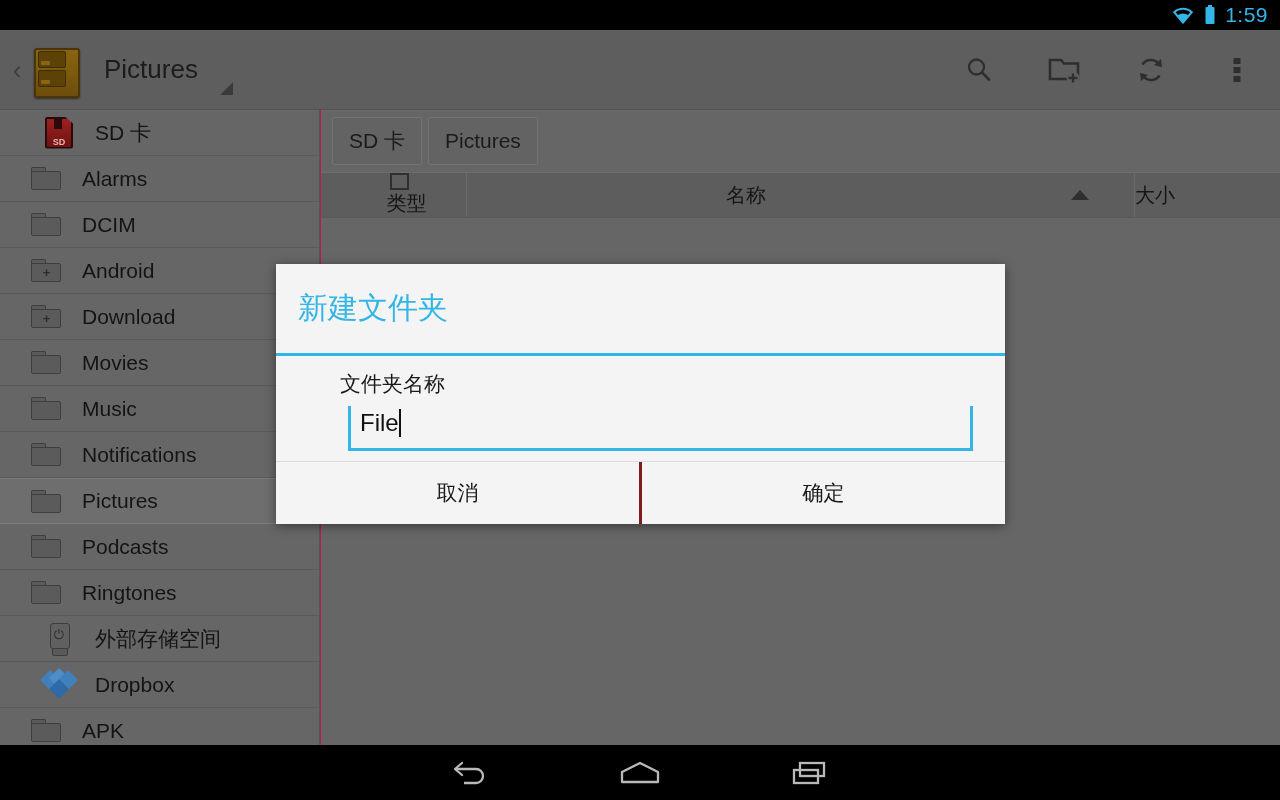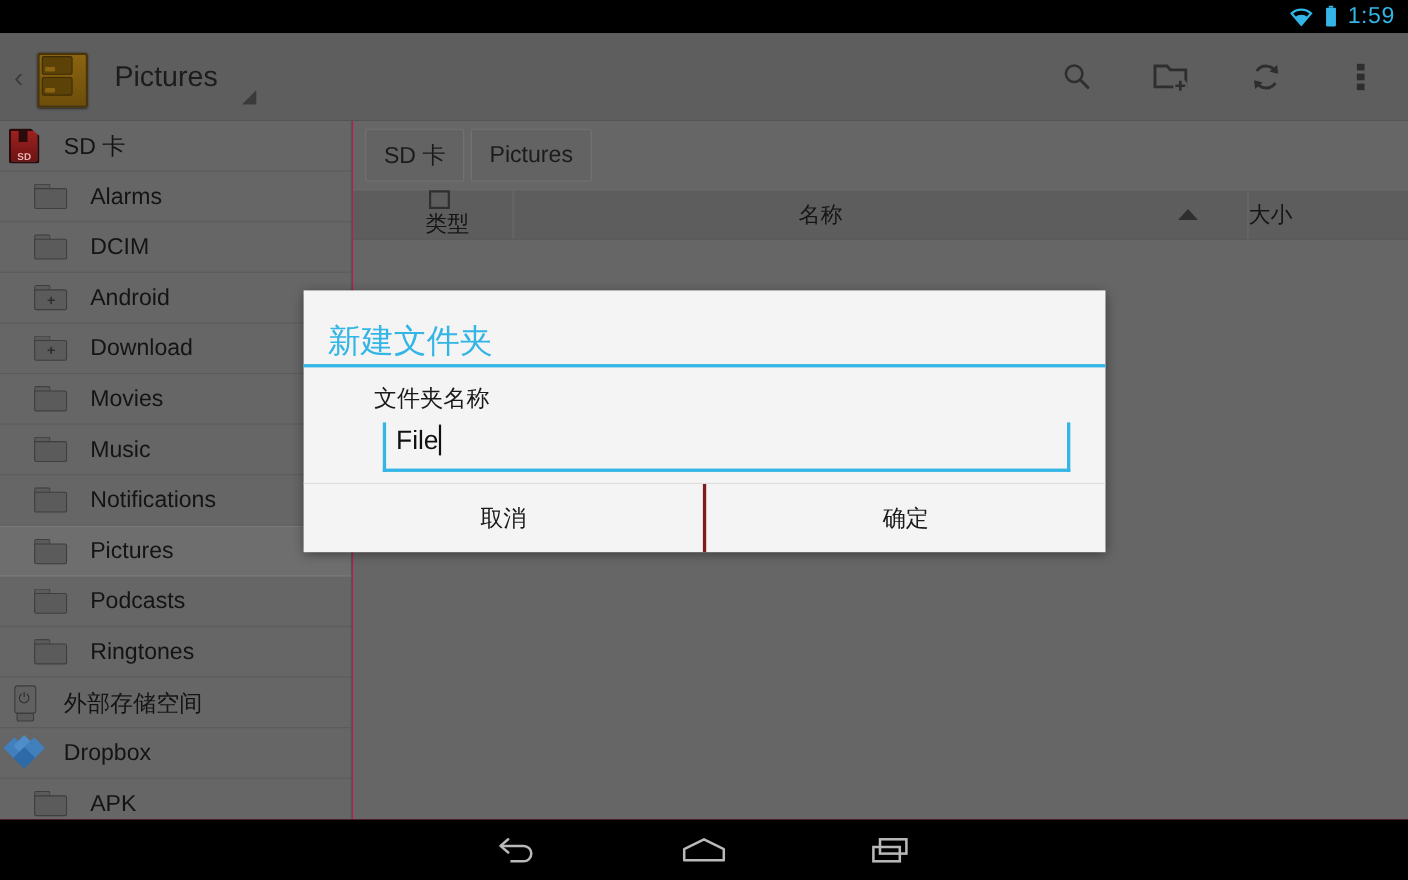--- a/index.html
+++ b/index.html
@@ -133,20 +133,21 @@
   .side-row.root { height: 46px; }
   .side-row.selected {
     background: #6e6e6e;
     border-top: 1px solid #7a7a7a;
     border-bottom: 1px solid #7a7a7a;
   }
   .side-icon {
     width: 44px;
     display: flex; align-items: center; justify-content: center;
     flex: 0 0 44px;
+    margin-left: 37px;
   }
   .side-icon.indented { margin-left: 24px; }
   .side-label {
     font-size: 21px;
     color: #141414;
     margin-left: 14px;
     white-space: nowrap;
   }
   
   .folder {
@@ -298,22 +299,22 @@
   
   #dialog {
     position: absolute;
     left: 276px; top: 264px;
     width: 729px;
     background: #f4f4f4;
     box-shadow: 0 2px 10px rgba(0,0,0,.45);
     z-index: 20;
   }
   #dialog-title-area {
-    height: 70px;
-    display: flex; align-items: flex-end;
+    height: 92px;
+    display: flex; align-items: center;
     padding-left: 22px;
     box-sizing: border-box;
     border-bottom: 3px solid #33b5e5;
   }
   #dialog-title {
     color: #33b5e5;
     font-size: 30px;
   }
   #dialog-body {
     padding: 14px 30px 10px 28px;

